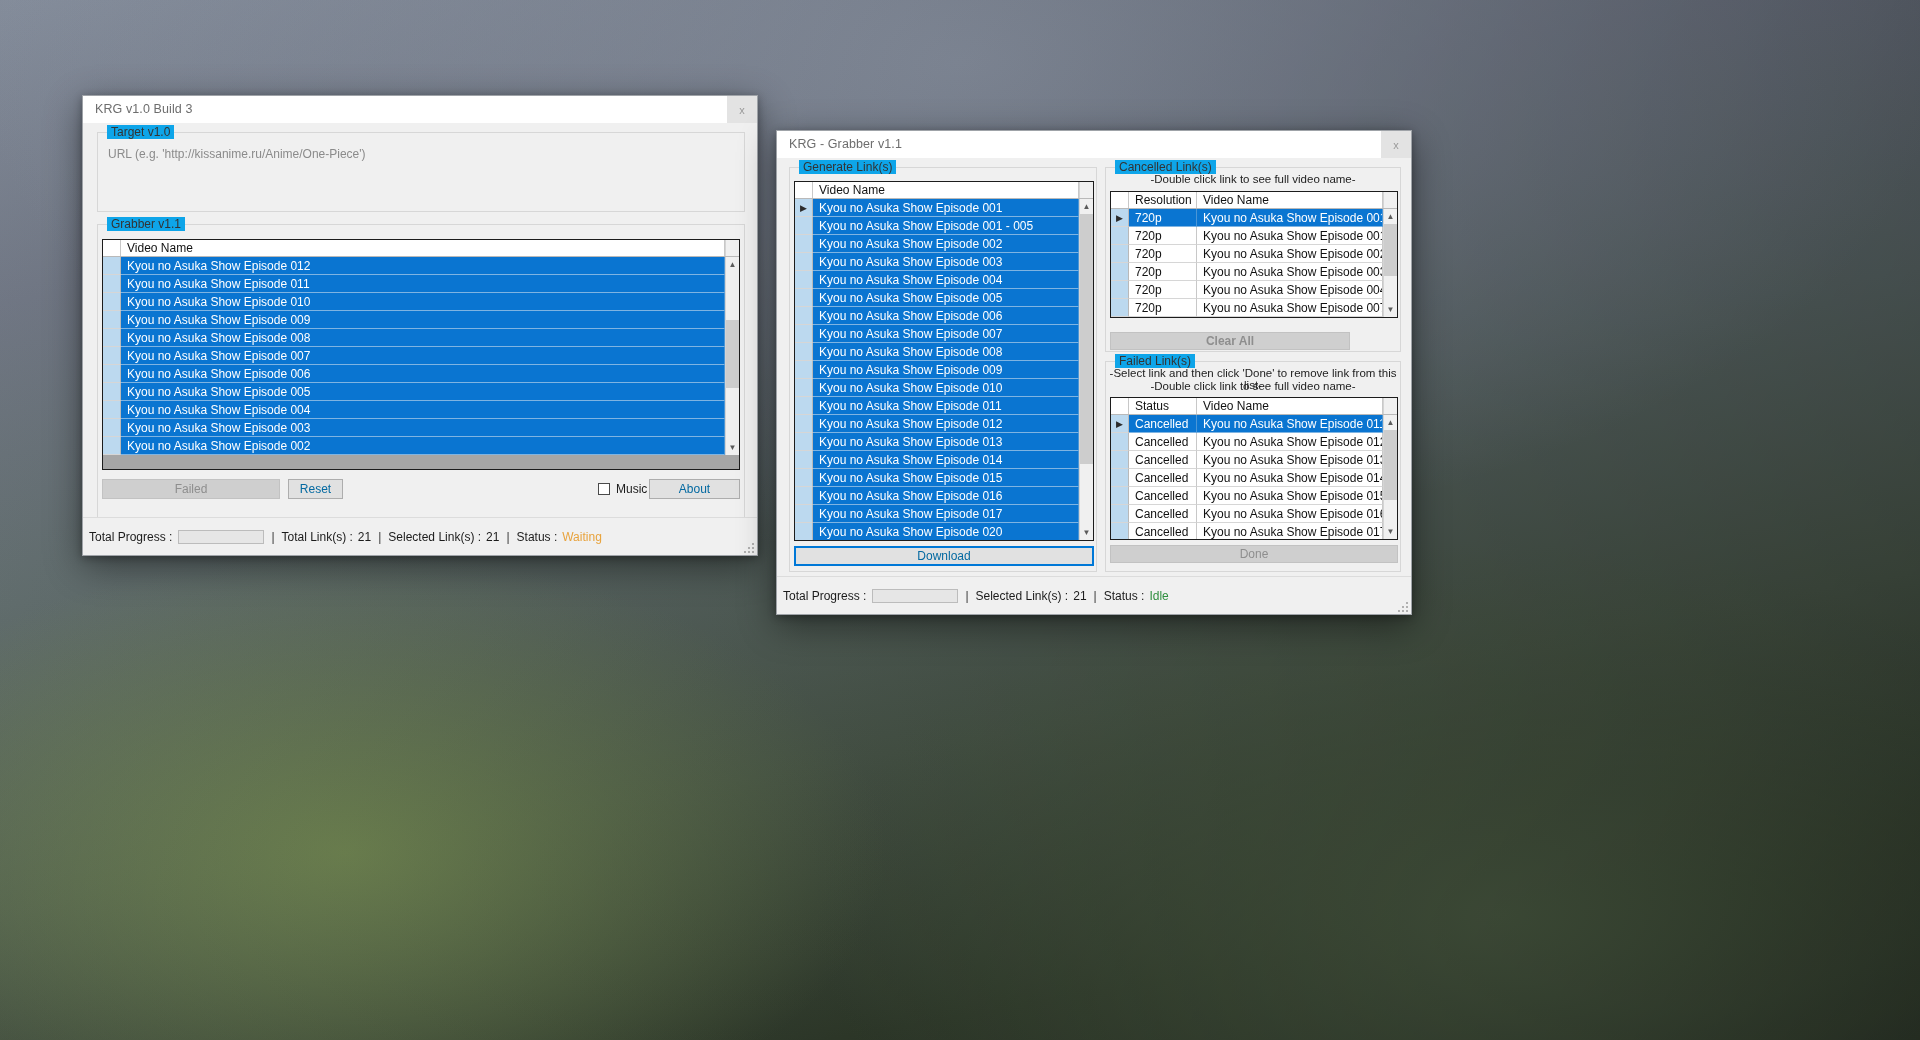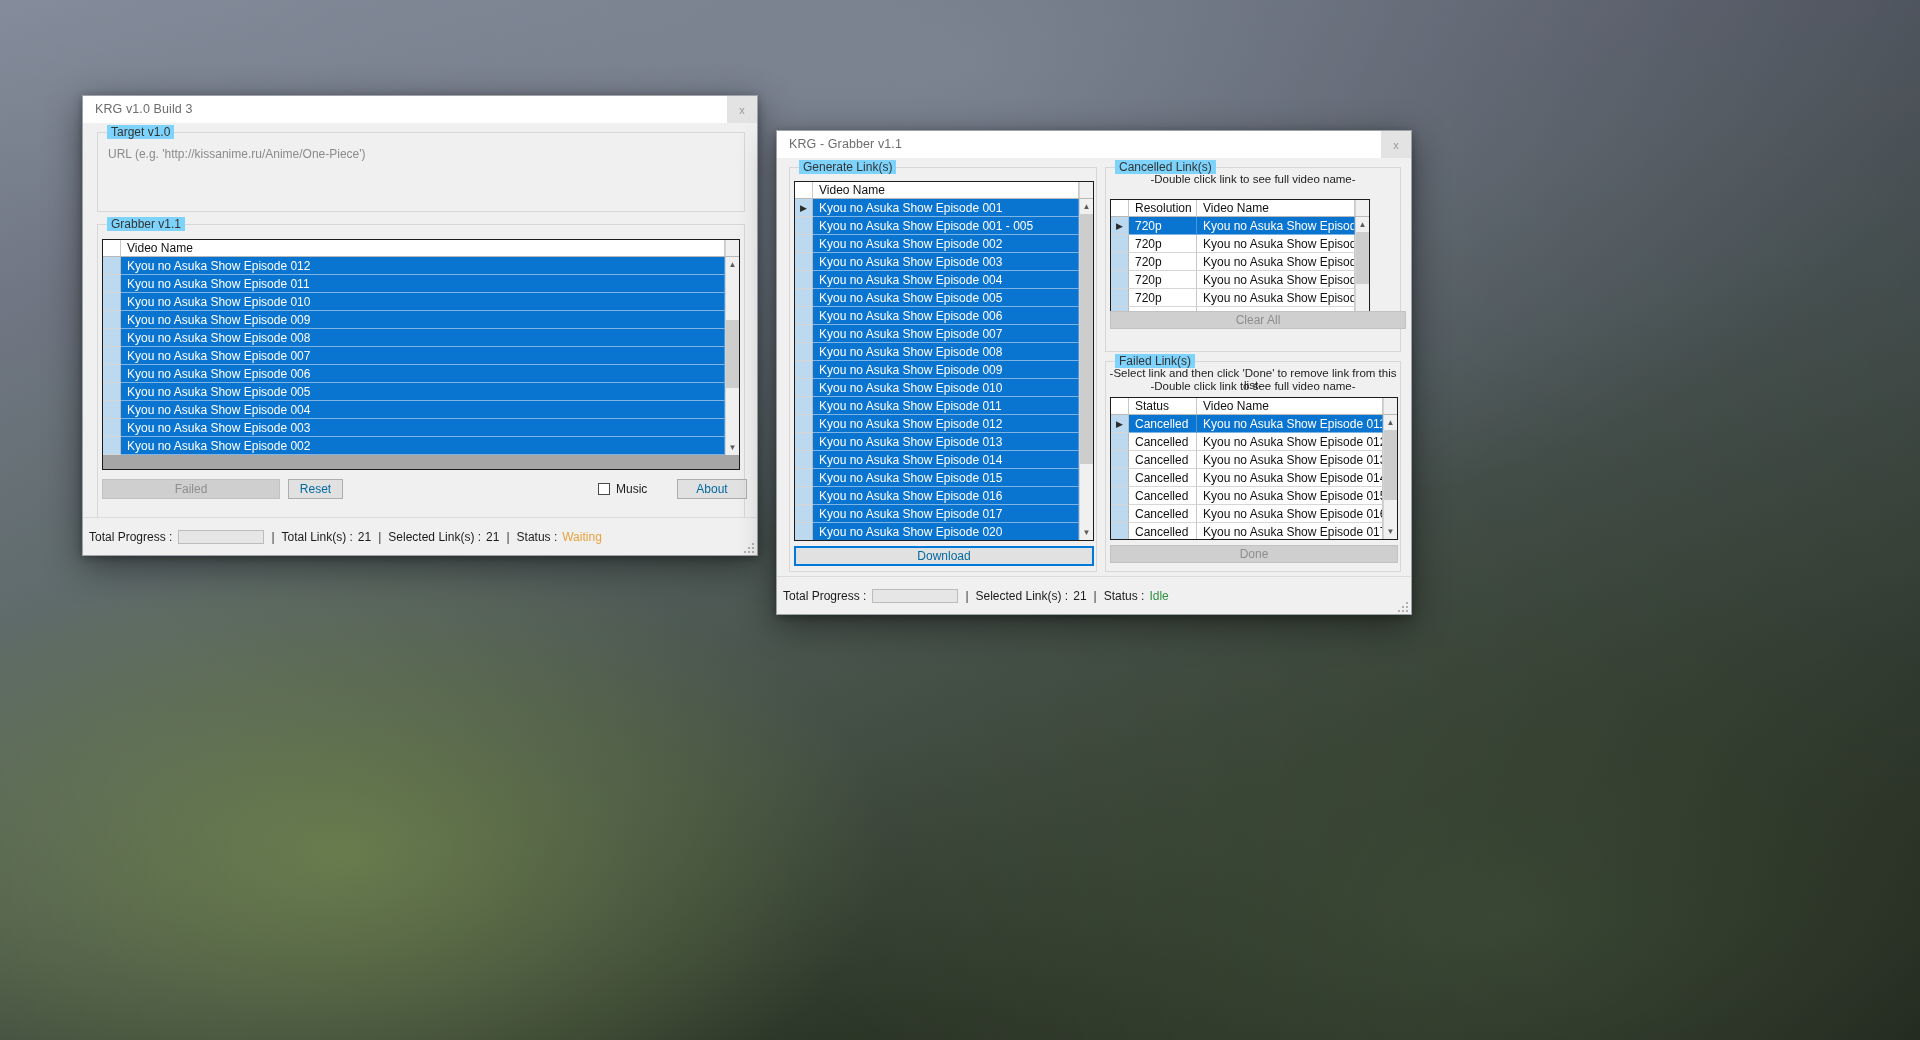--- a/index.html
+++ b/index.html
@@ -45,21 +45,21 @@
     font-size:11px; color:#9a9a9a; background:#e3e3e3;
   }
   .clientarea{ background:#f0f0f0; position:relative; }
 
   
   .group{
     position:absolute;
     border:1px solid #d7d7d7;
   }
   .group > .glabel{
-    position:absolute; top:-8px; left:9px; background:#7dd3fc;
+    position:absolute; top:-8px; left:9px; background:#0ea5e9;
     padding:0 4px; font-size:12px; color:#333;
   }
 
   
   .hint{ font-size:12px; color:#8b8b8b; }
   .textbox{
     background:#f2f2f2; border:1px solid #b5b5b5; height:19px;
     font-size:12px; color:#1b1b1b; display:flex; align-items:center;
     padding:0 3px; overflow:hidden; white-space:nowrap;
   }
@@ -227,21 +227,21 @@
         <div class="hscroll"></div>
       </div>
 
       <div class="btn disabled" style="position:absolute; left:4px; top:254px; width:178px; height:20px;">Failed</div>
       <div class="btn" style="position:absolute; left:190px; top:254px; width:55px; height:20px;">Reset</div>
 
       <div style="position:absolute; left:500px; top:257px; display:flex; align-items:center; gap:6px;">
         <span class="chk"></span>
         <span>Music</span>
       </div>
-      <div class="btn" style="position:absolute; left:579px; top:254px; width:70px; height:20px;">About</div>
+      <div class="btn" style="position:absolute; left:551px; top:254px; width:91px; height:20px;">About</div>
     </div>
 
     <div class="statusbar">
       <span style="padding-left:6px;">Total Progress :</span>
       <span class="progressbar" style="width:86px; height:14px; margin-left:6px;"></span>
       <span class="sep">|</span>
       <span>Total Link(s) :</span>
       <span style="padding-left:5px;">21</span>
       <span class="sep">|</span>
       <span>Selected Link(s) :</span>
@@ -368,21 +368,21 @@
         </div>
       </div>
 
       <div class="btn focus" style="position:absolute; left:4px; top:378px; width:300px; height:20px;">Download</div>
     </div>
 
     <div class="group" style="left:328px; top:9px; width:296px; height:185px;">
       <div class="glabel">Cancelled Link(s)</div>
       <div style="position:absolute; left:0; right:0; top:5px; text-align:center; font-size:11.5px; color:#222;">-Double click link to see full video name-</div>
 
-      <div class="grid" style="left:4px; top:23px; width:260px; height:127px;margin-top:8px;">
+      <div class="grid" style="left:4px; top:23px; width:288px; height:127px;">
         <div class="grid-head">
           <div class="hcell" style="width:18px; padding:0;"></div>
           <div class="hcell" style="width:68px;">Resolution</div>
           <div class="hcell filler">Video Name</div>
           <div style="width:14px; background:#f0f0f0; border-left:1px solid #d4d4d4;"></div>
         </div>
         <div class="grid-body" id="successful-rows" style="position:absolute; left:0; top:17px; right:14px; bottom:0; overflow:hidden;">
             <div class="row selected">
               <div class="rowhdr sel">▶</div>
               <div class="cell" style="width: 68px;">720p</div>
@@ -416,21 +416,21 @@
           </div>
         <div class="vscroll" style="top:17px; bottom:0;">
           <div class="arrow">▲</div>
           <div class="track">
             <div class="thumb" style="height:52px; margin-top:0;"></div>
           </div>
           <div class="arrow">▼</div>
         </div>
       </div>
 
-      <div class="btn disabled" style="position:absolute; left:4px; top:143px; width:296px; height:18px;">Clear All</div>
+      <div class="btn disabled" style="position:absolute; left:4px; top:164px; width:240px; height:18px;font-weight:bold;">Clear All</div>
     </div>
 
     <div class="group" style="left:328px; top:203px; width:296px; height:211px;">
       <div class="glabel">Failed Link(s)</div>
       <div style="position:absolute; left:0; right:0; top:5px; text-align:center; font-size:11.5px; color:#222;">-Select link and then click 'Done' to remove link from this list-</div>
       <div style="position:absolute; left:0; right:0; top:18px; text-align:center; font-size:11.5px; color:#222;">-Double click link to see full video name-</div>
 
       <div class="grid" style="left:4px; top:35px; width:288px; height:143px;">
         <div class="grid-head">
           <div class="hcell" style="width:18px; padding:0;"></div>

